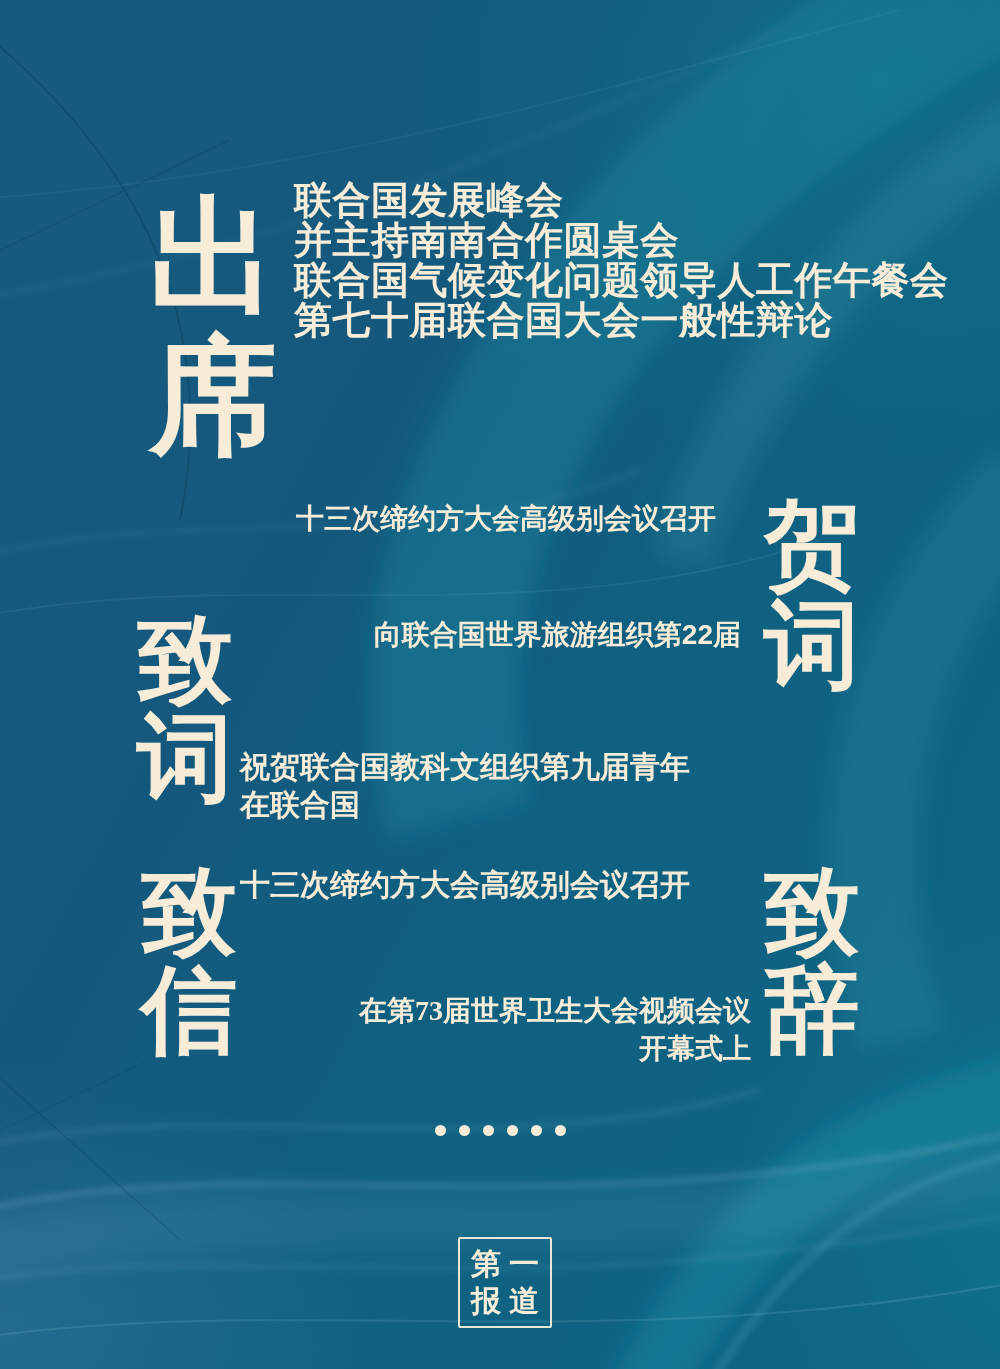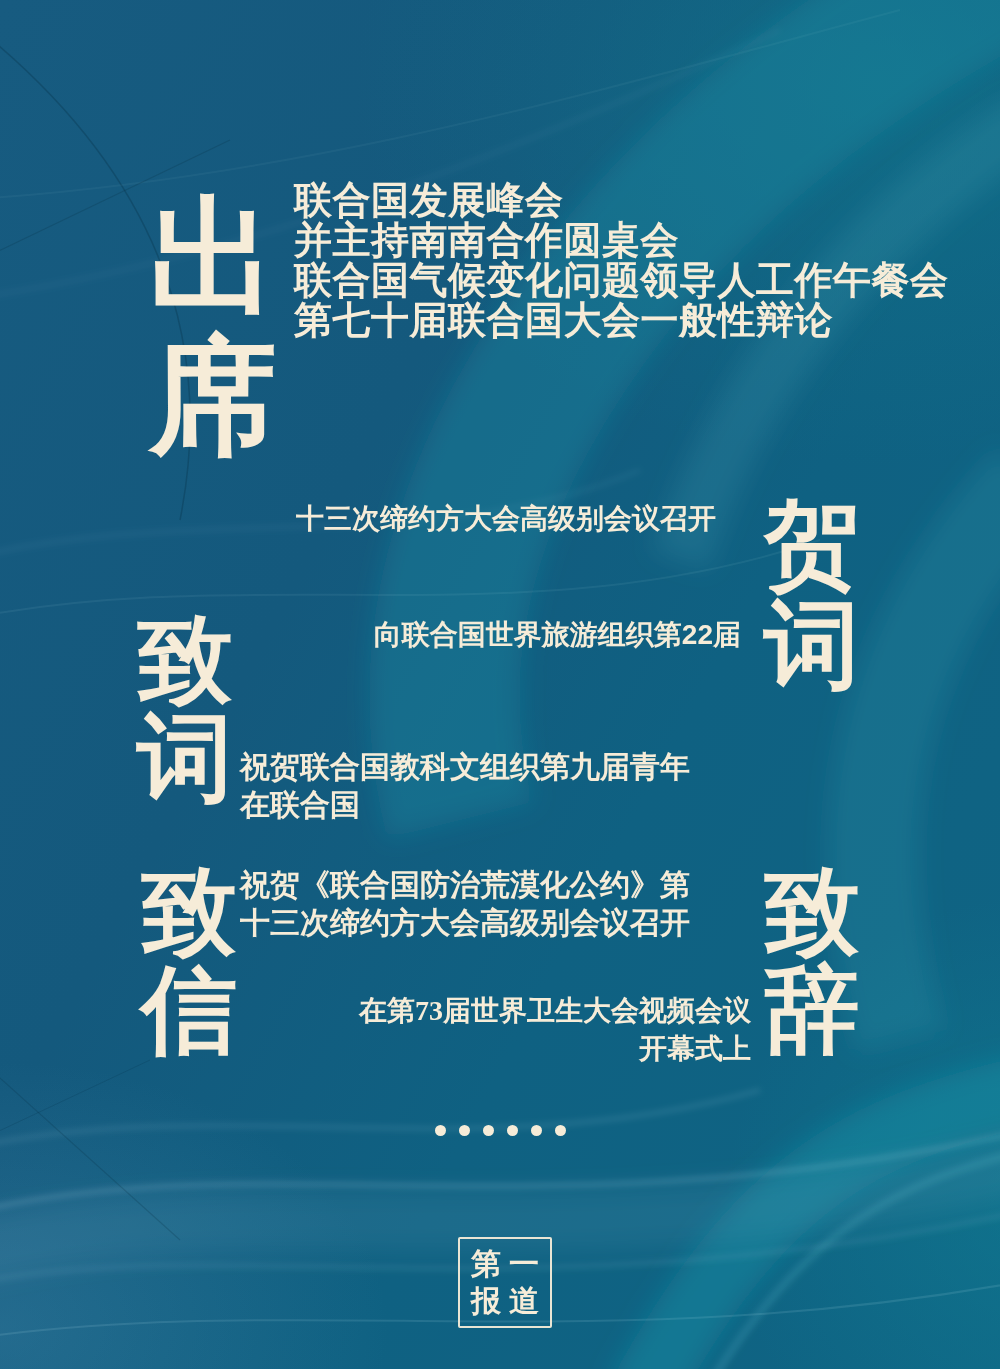--- a/index.html
+++ b/index.html
@@ -115,21 +115,20 @@
   <div class="tblock serif zhici-text">
     <div>祝贺联合国教科文组织第九届青年</div>
     <div>在联合国</div>
   </div>
 
   <div class="big big-zhixin">
     <span>致</span>
     <span>信</span>
   </div>
   <div class="tblock serif zhixin-text">
-    <div>祝贺《联合国防治荒漠化公约》第</div>
     <div>十三次缔约方大会高级别会议召开</div>
   </div>
 
   <div class="big big-zhici2">
     <span>致</span>
     <span>辞</span>
   </div>
   <div class="tblock serif zhici2-text">
     <div>在第73届世界卫生大会视频会议</div>
     <div>开幕式上</div>

